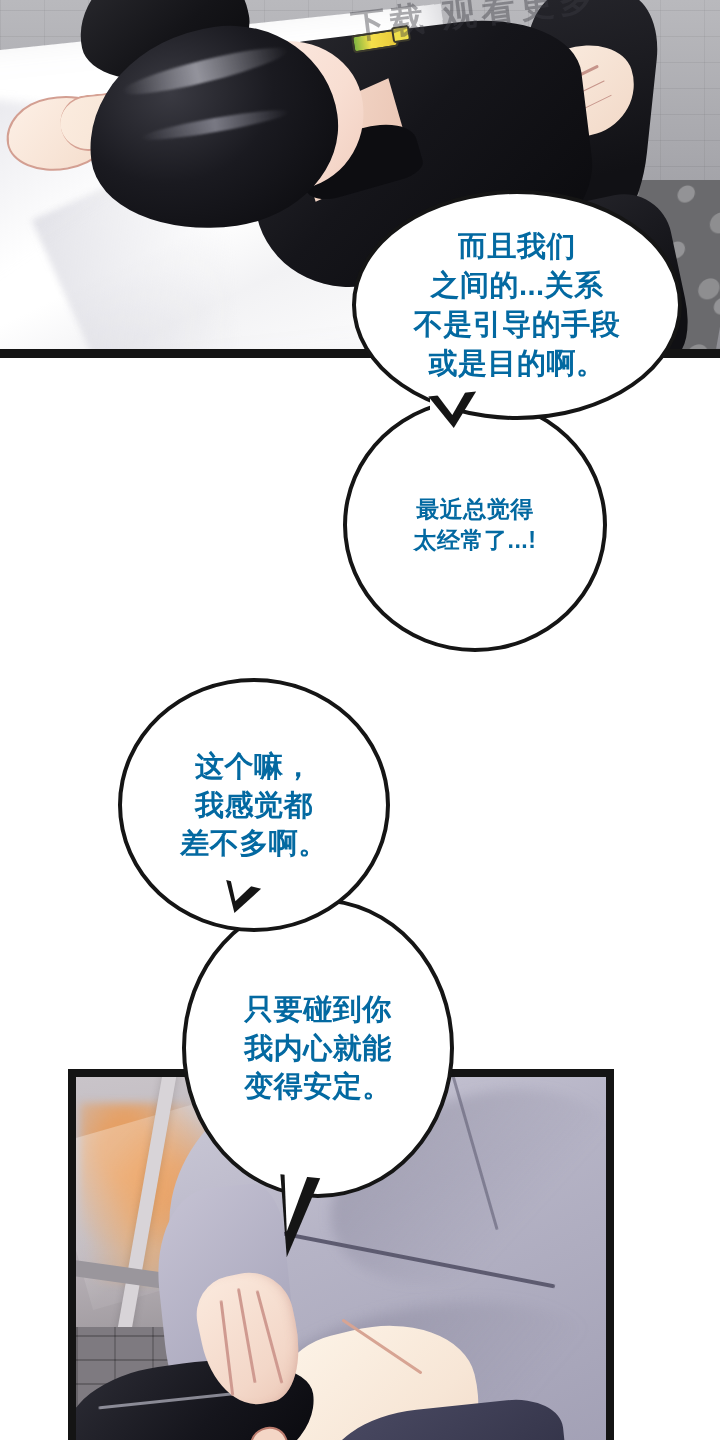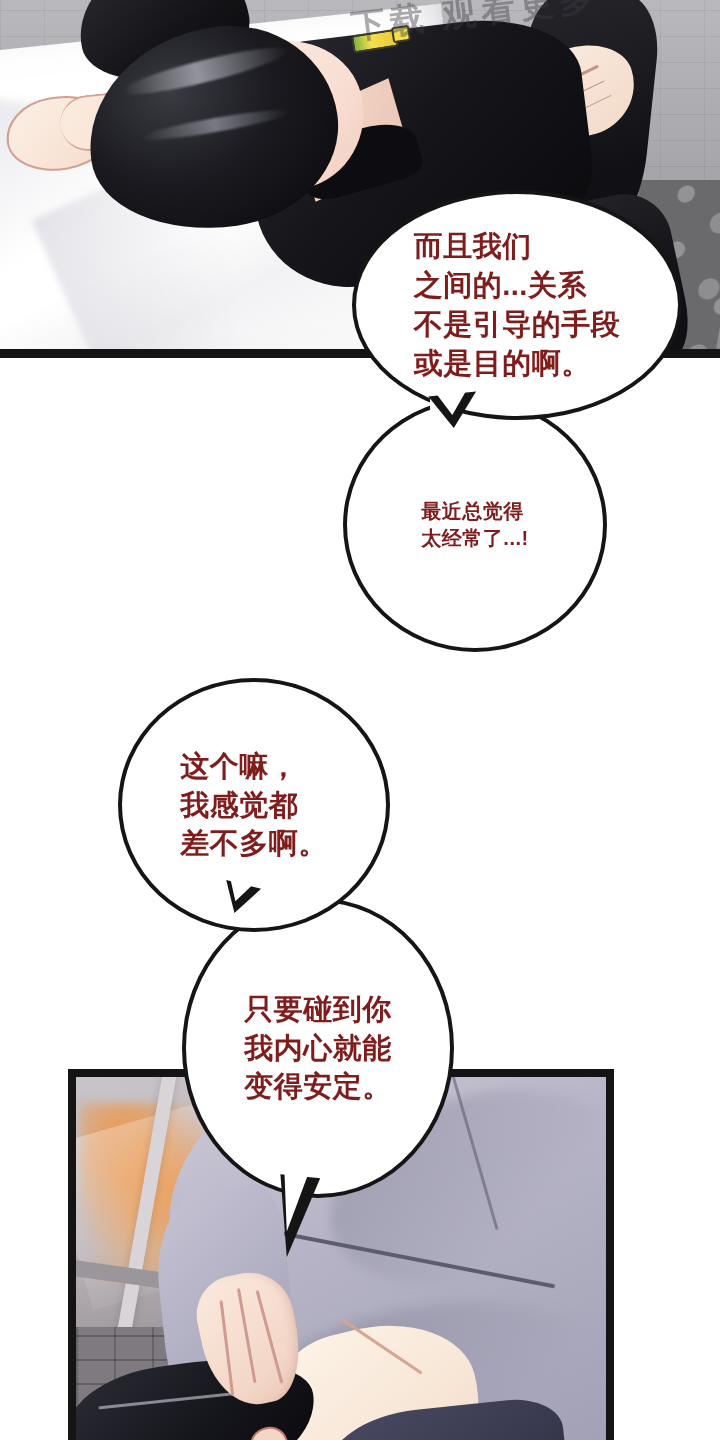--- a/index.html
+++ b/index.html
@@ -446,38 +446,38 @@
 
   
   .bubble{
     position:absolute;
     background:#ffffff;
     border:4px solid #151515;
     border-radius:50%;
     display:flex;
     align-items:center;
     justify-content:center;
-    text-align:left;
-    color:#7f1d1d;
+    text-align:center;
+    color:#0369a1;
     font-weight:700;
     line-height:1.34;
     letter-spacing:.5px;
     white-space:pre-line;
     font-family:"Liberation Sans","DejaVu Sans",sans-serif;
   }
   #bubble-1{
     left:352px; top:190px;
     width:330px; height:230px;
     font-size:29px;
     z-index:12;
   }
   #bubble-2{
     left:343px; top:398px;
     width:264px; height:254px;
-    font-size:20px;
+    font-size:23px;
     z-index:11;
   }
   #bubble-3{
     left:118px; top:678px;
     width:272px; height:254px;
     font-size:29px;
     z-index:12;
   }
   #bubble-4{
     left:182px; top:898px;

